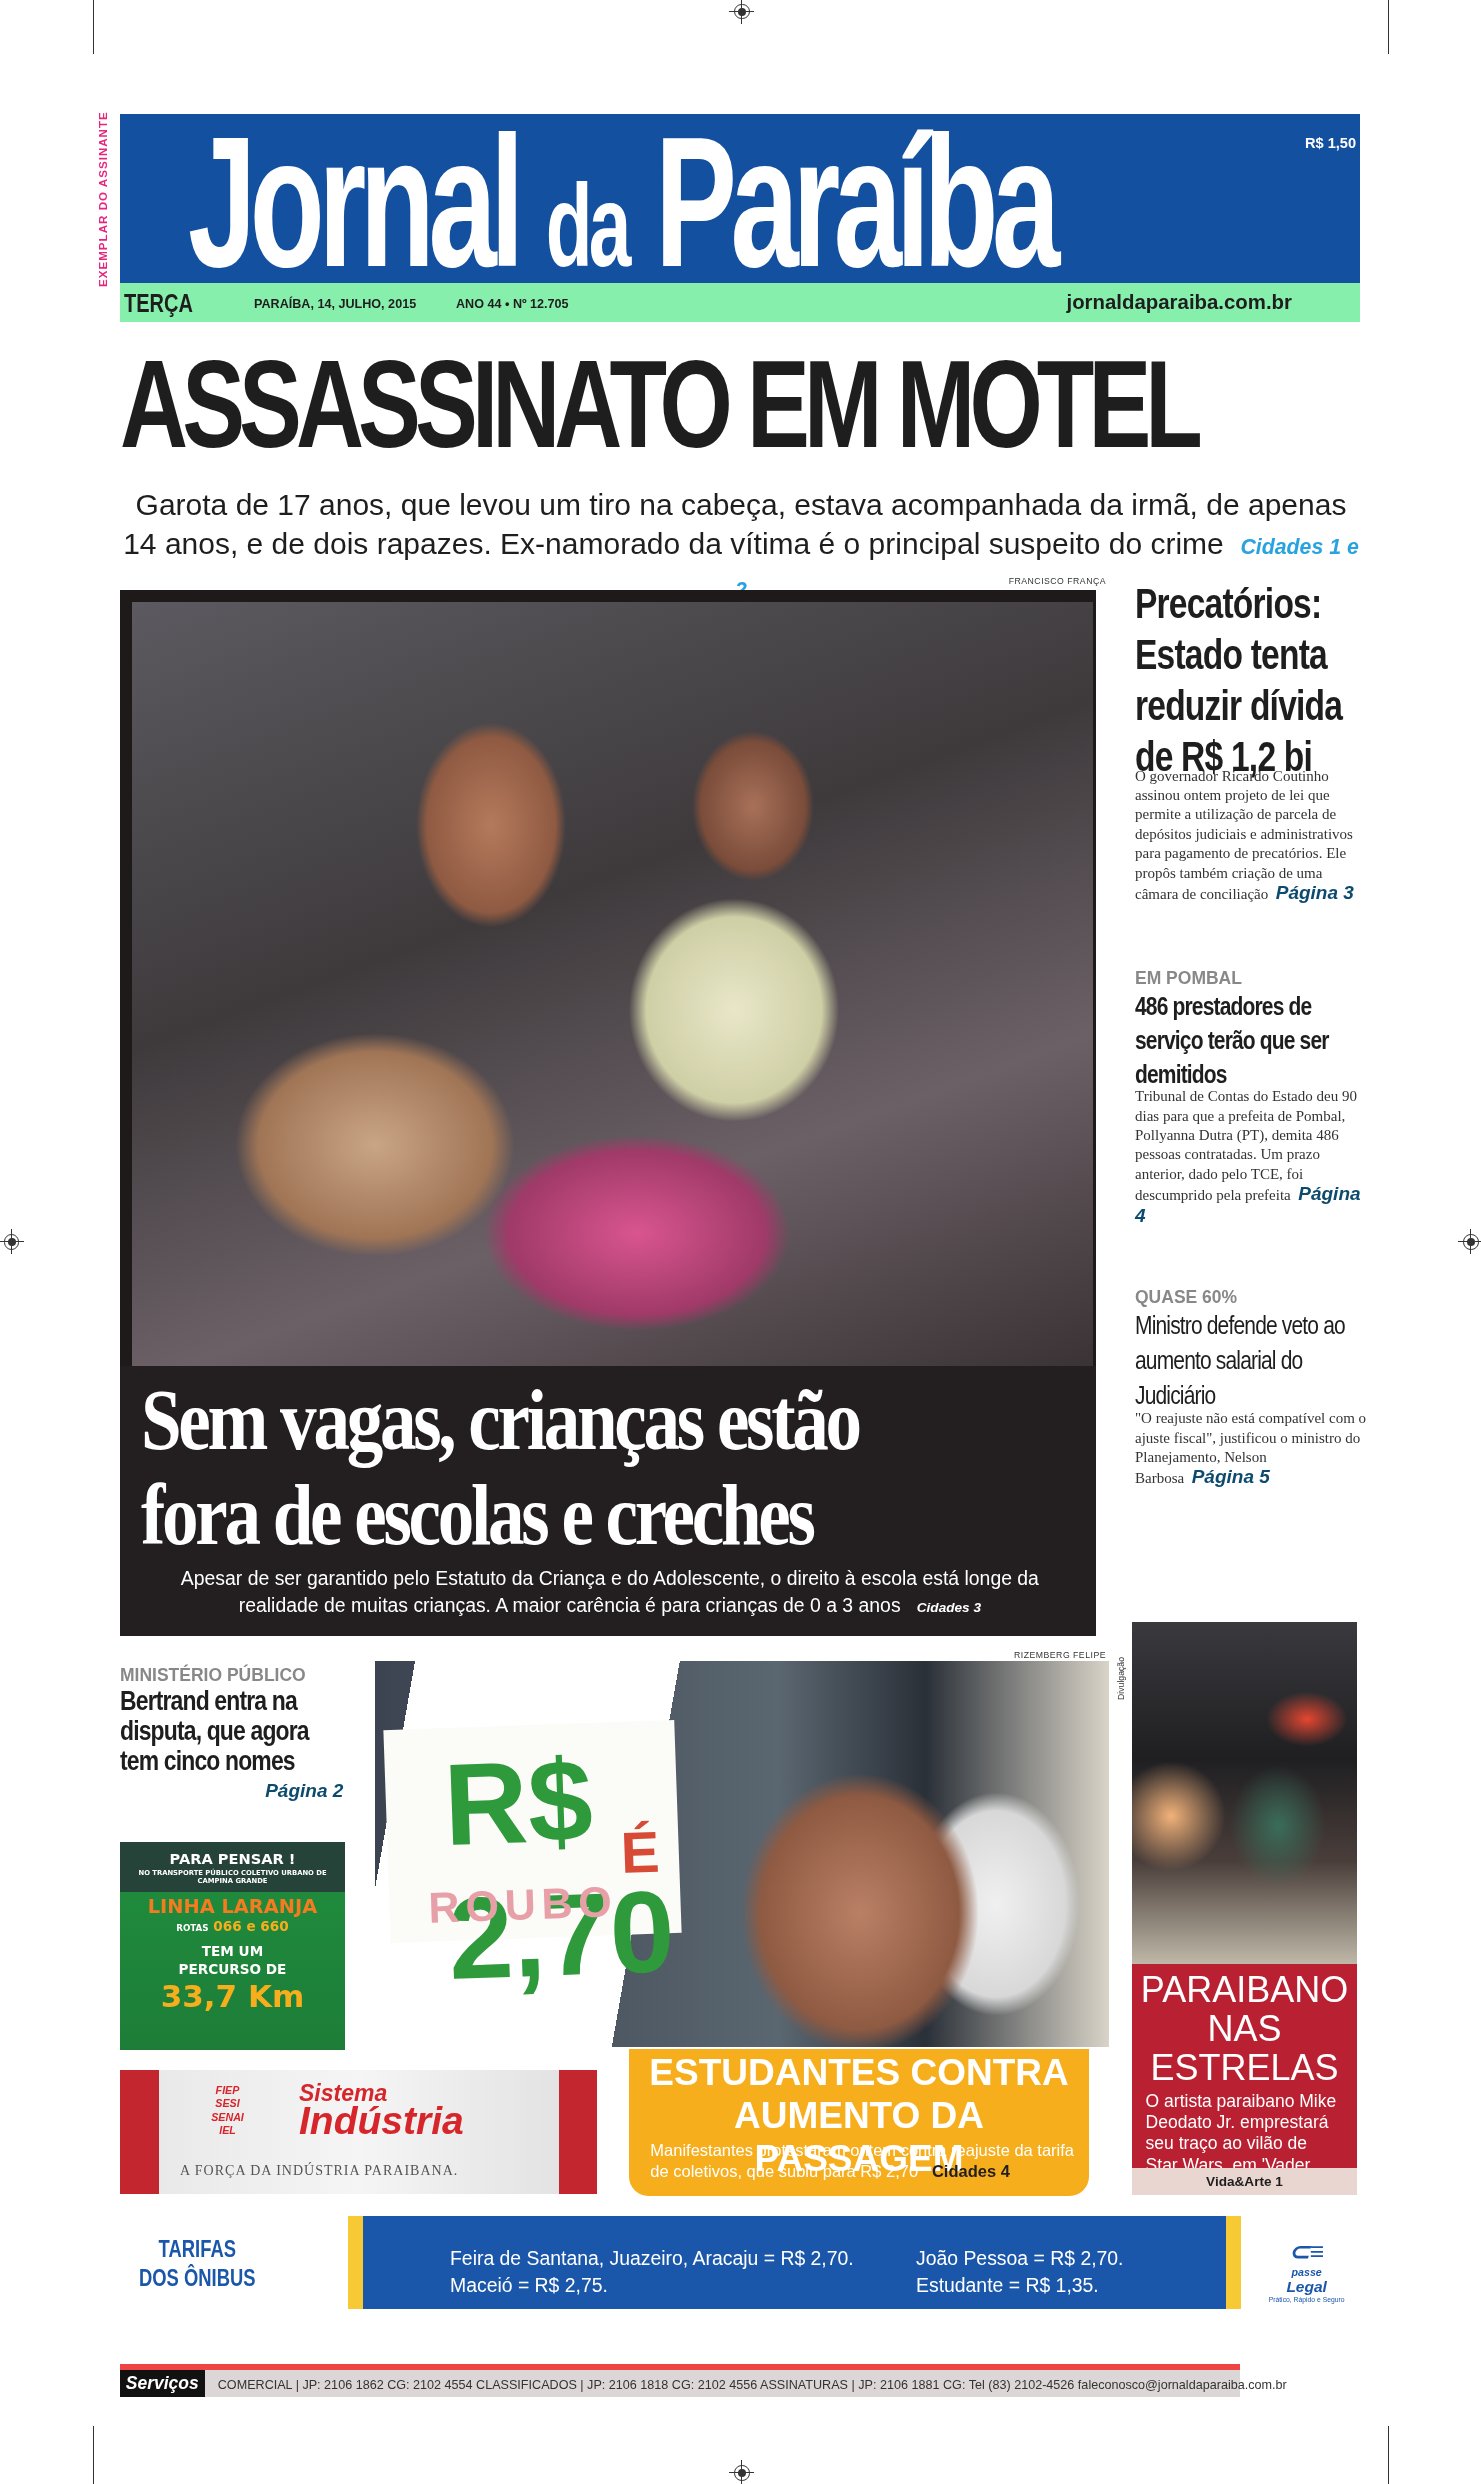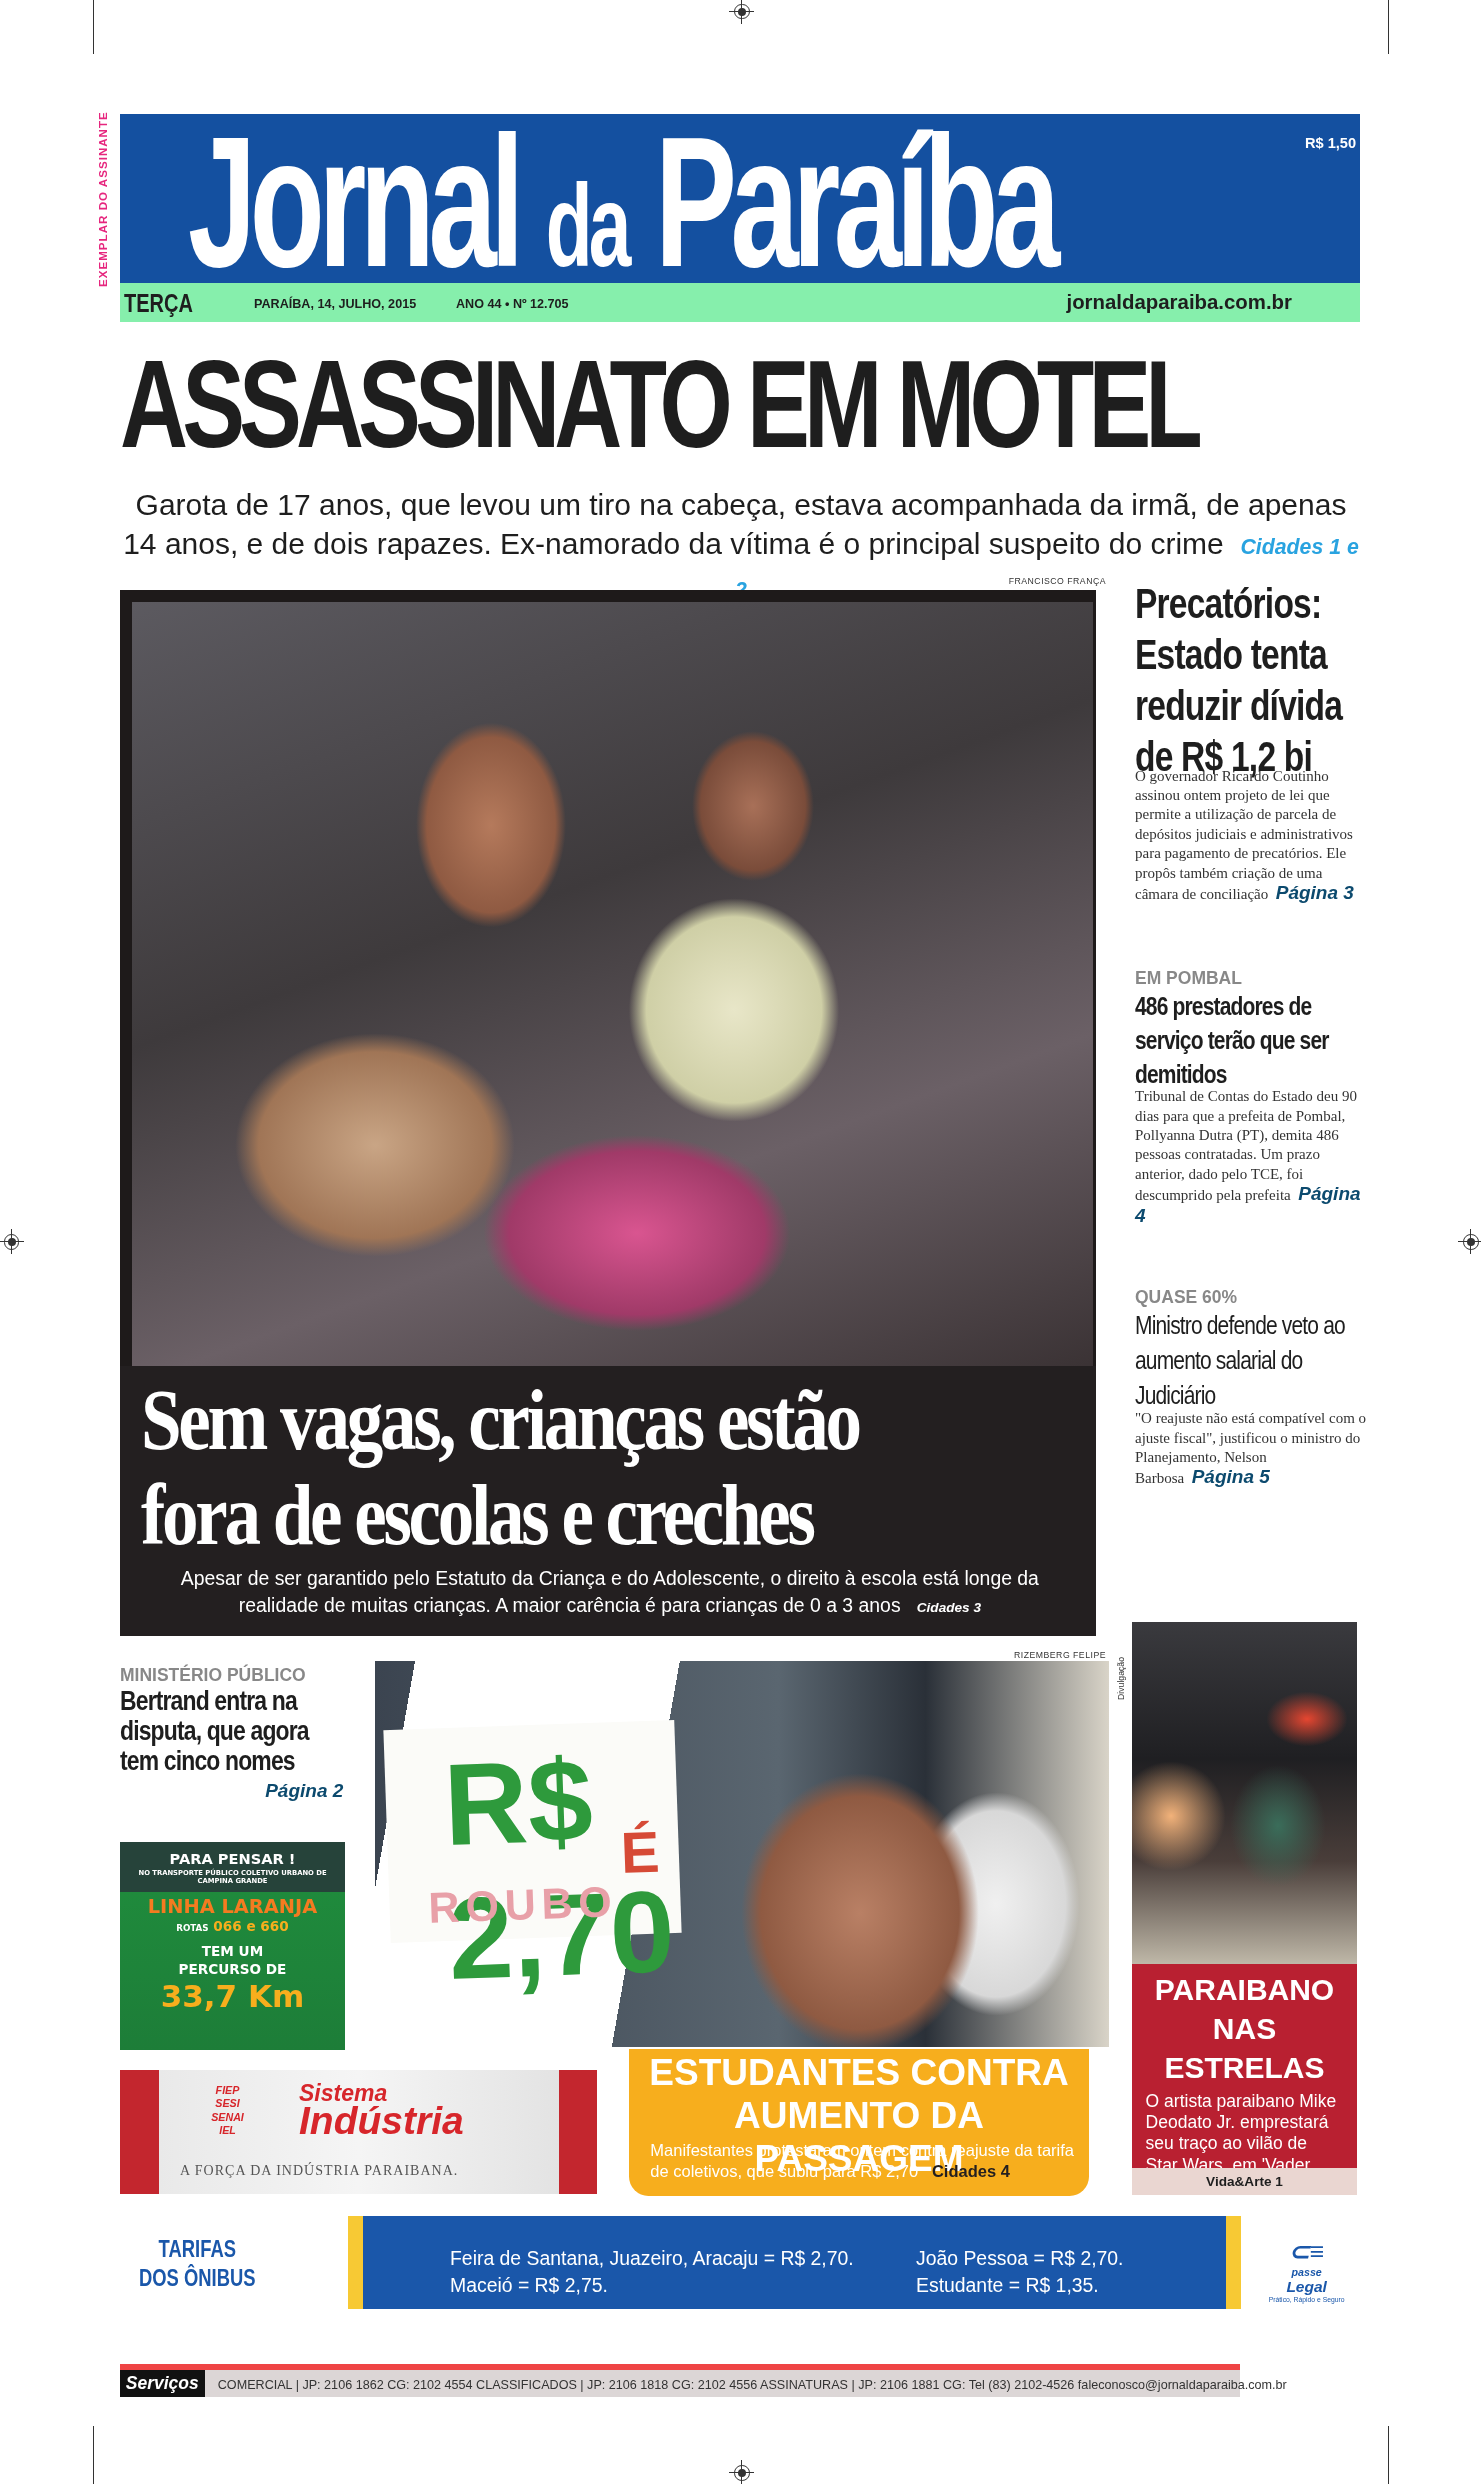--- a/index.html
+++ b/index.html
@@ -63,21 +63,21 @@
   .ad-ind .sis{position:absolute;left:179px;top:9.7px;color:#d7262b;font-style:italic;font-weight:bold;font-size:23px;}
   .ad-ind .ind{position:absolute;left:179px;top:29px;color:#d7262b;font-style:italic;font-weight:bold;font-size:39px;}
   .ad-ind .tag{position:absolute;left:60px;top:93px;color:#555;font-family:"Liberation Serif",serif;font-size:14px;letter-spacing:1px;}
   .ad-ind .fiep{position:absolute;left:83px;top:13.6px;color:#d7262b;font-style:italic;font-weight:bold;font-size:10.7px;line-height:13.6px;text-align:center;width:49px;}
   .starwars{left:1132px;top:1622px;width:225px;height:342px;background:
       radial-gradient(ellipse 58px 39px at 175px 97px,#e64630 0,transparent 70%),
       radial-gradient(ellipse 78px 78px at 39px 194px,#f2b27a 0,transparent 70%),
       radial-gradient(ellipse 68px 87px at 146px 204px,#3a6d5a 0,transparent 70%),
       linear-gradient(180deg,#3a3a3e 0%,#1f1f22 40%,#4a3e3a 70%,#bfb8a8 100%);}
   .redbox{left:1132px;top:1964px;width:225px;height:204px;background:#b92031;color:#fff;}
-  .redbox .t{text-align:center;font-weight:bold;font-size:30px;line-height:39px;margin-top:5.8px;}
+  .redbox .t{text-align:center;font-weight:normal;font-size:36px;line-height:39px;margin-top:5.8px;}
   .redbox .d{padding:3.9px 13.6px;font-size:17.5px;line-height:21.3px;}
   .redbox-foot{left:1132px;top:2168px;width:225px;height:27px;background:#ead6d1;text-align:center;font-weight:bold;font-size:13.6px;line-height:27px;}
   .banner{left:120px;top:2216px;width:1244px;height:93px;background:linear-gradient(90deg,#fff 0,#fff 228px,#f7c934 228px,#f7c934 243px,#1a57aa 243px,#1a57aa 1106px,#f7c934 1106px,#f7c934 1121px,#fff 1121px);}
   .banner .tar{position:absolute;left:19.4px;top:19.4px;color:#1a57aa;font-weight:bold;font-size:23px;line-height:29px;text-align:center;transform:scaleX(.8);transform-origin:left top;}
   .banner .c1{position:absolute;left:330px;top:29px;color:#fff;font-size:19.4px;line-height:27px;}
   .banner .c2{position:absolute;left:796px;top:29px;color:#fff;font-size:19.4px;line-height:27px;}
   .banner .logo{position:absolute;right:19.4px;top:21.3px;color:#1a57aa;font-weight:bold;font-style:italic;font-size:15.5px;text-align:center;}
   .services{left:120px;top:2364px;width:1120px;height:27px;background:#dcd6d6;border-top:6px solid #ef4444;font-size:12.6px;line-height:27px;color:#333;white-space:nowrap;}
   .services .lbl{display:inline-block;background:#111;color:#fff;font-weight:bold;font-style:italic;font-size:17.5px;padding:0 5.8px;height:27px;margin-right:9.7px;}
 </style>

